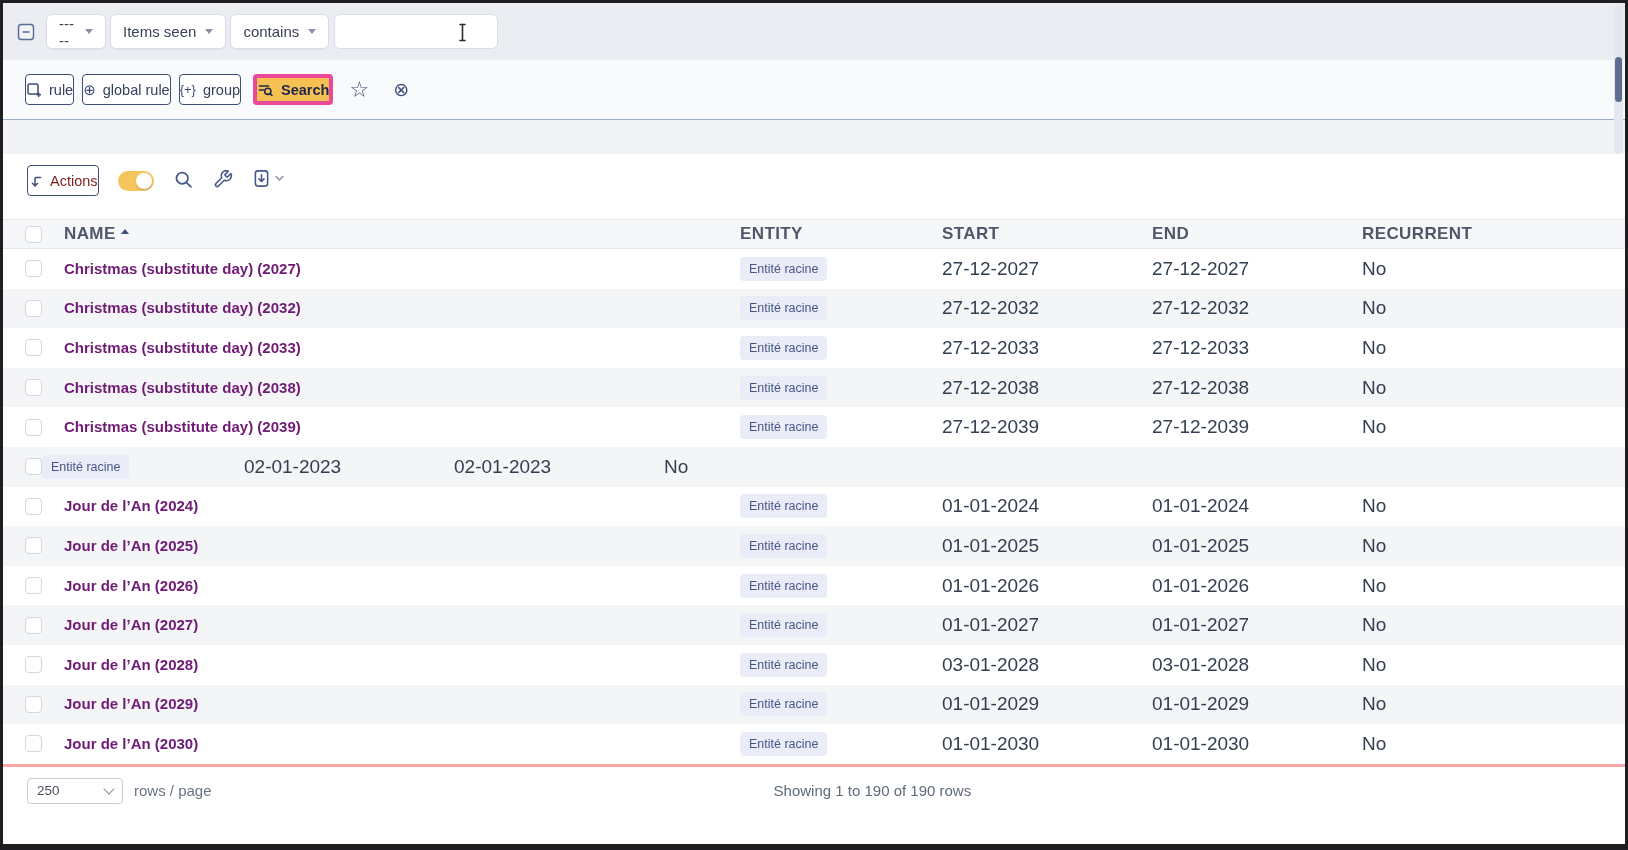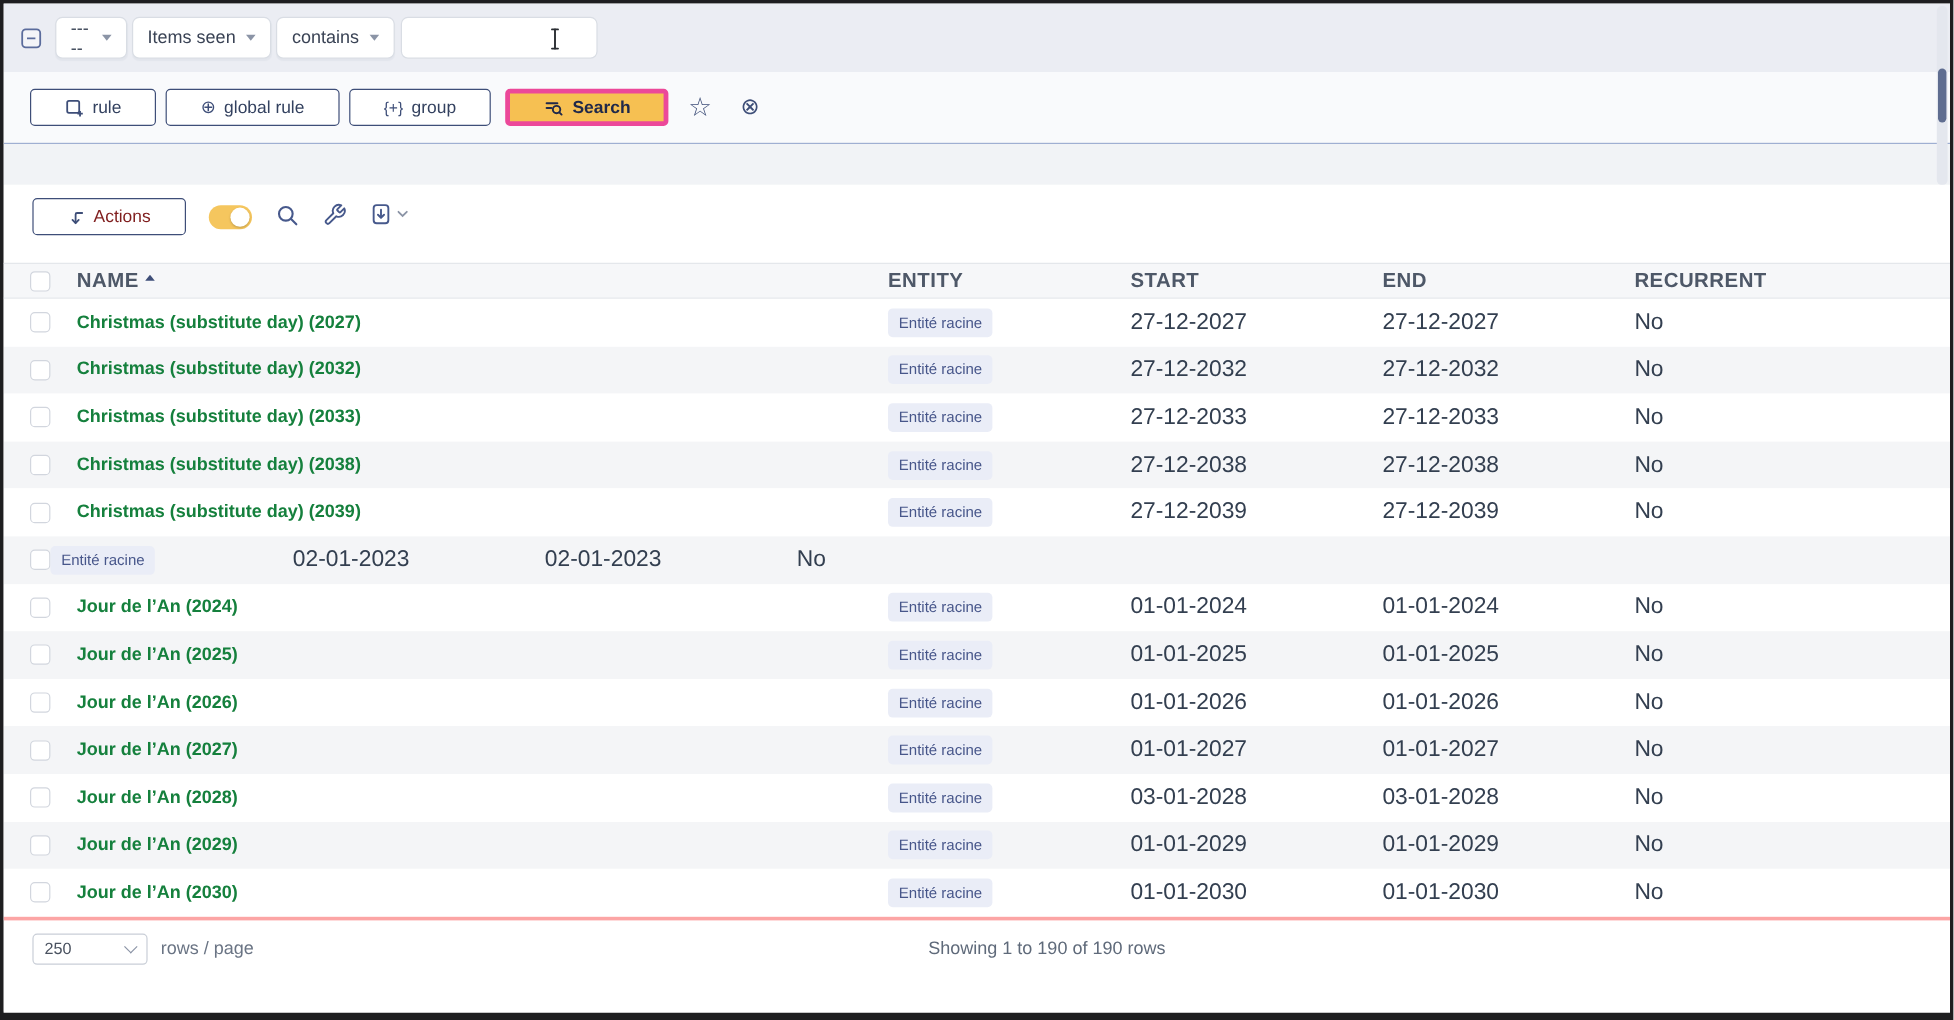--- a/index.html
+++ b/index.html
@@ -30,21 +30,21 @@
     width:100%; height:100%; border:0; outline:0; background:transparent;
     font:15px "Liberation Sans", sans-serif; padding:0 10px; color:#3a4355;
   }
   .ibeam { position:absolute; left:122px; top:8px; }
 
   .buttons-row {
     height:60px; background:#f9fafc; border-bottom:1px solid #9fafd2;
     display:flex; align-items:center; padding-left:22px; gap:8px;
   }
   .btn {
-    height:31px; display:inline-flex; align-items:center; gap:7px; padding:0 28px;
+    height:31px; display:inline-flex; align-items:center; gap:7px; padding:0 0;
     background:#fff; border:1px solid #3e4e78; border-radius:4px;
     font:14.5px "Liberation Sans", sans-serif; color:#33415f; cursor:pointer;
   }
   .btn .glyph { font-size:15px; color:#3e4e78; line-height:1; }
   .btn-search {
     background:#f6c052; border:4px solid #ec4899; color:#20294a; font-weight:700;
     margin-left:4px;
   }
   .icon-btn { background:none; border:0; cursor:pointer; color:#3e4e78; display:inline-flex; align-items:center; padding:0 8px; }
   .star-glyph { font-size:22px; line-height:1; color:#3e4e78; }
@@ -74,21 +74,21 @@
   .col-start { flex:0 0 210px; }
   .col-end   { flex:0 0 210px; }
   .col-rec   { flex:1; }
   .thead .col-name { padding-left:22px; }
   .trow .col-name  { padding-left:22px; }
   .cb { width:17px; height:17px; background:#fff; border:1px solid #d2d6de; border-radius:4px; display:inline-block; cursor:pointer; }
   .sort-asc { display:inline-block; width:0; height:0; margin-left:5px; margin-bottom:7px;
     border-left:4.5px solid transparent; border-right:4.5px solid transparent; border-bottom:5.5px solid #3e4e78; vertical-align:middle; }
   .trow { height:39.6px; background:#fff; }
   .trow.alt { background:#f4f5f7; }
-  .name-link { font-size:15px; font-weight:700; color:#15803d; text-decoration:none; cursor:pointer; }
+  .name-link { font-size:15px; font-weight:700; color:#701a75; text-decoration:none; cursor:pointer; }
   .badge { display:inline-block; background:#eaedf7; color:#47568a; font-size:12.5px; padding:5px 9px; border-radius:4px; }
   .cell-text { font-size:19px; color:#333f50; }
 
   
   .tfoot { position:relative; border-top:3px solid #fca5a5; height:79px; display:flex; align-items:flex-start; padding:11px 0 0 24px; }
   .page-size {
     width:96px; height:26px; border:1px solid #c9ced7; border-radius:4px; background:#fff;
     display:flex; align-items:center; justify-content:space-between; padding:0 9px; cursor:pointer;
   }
   .page-size span { font-size:13.5px; color:#4a5260; }

